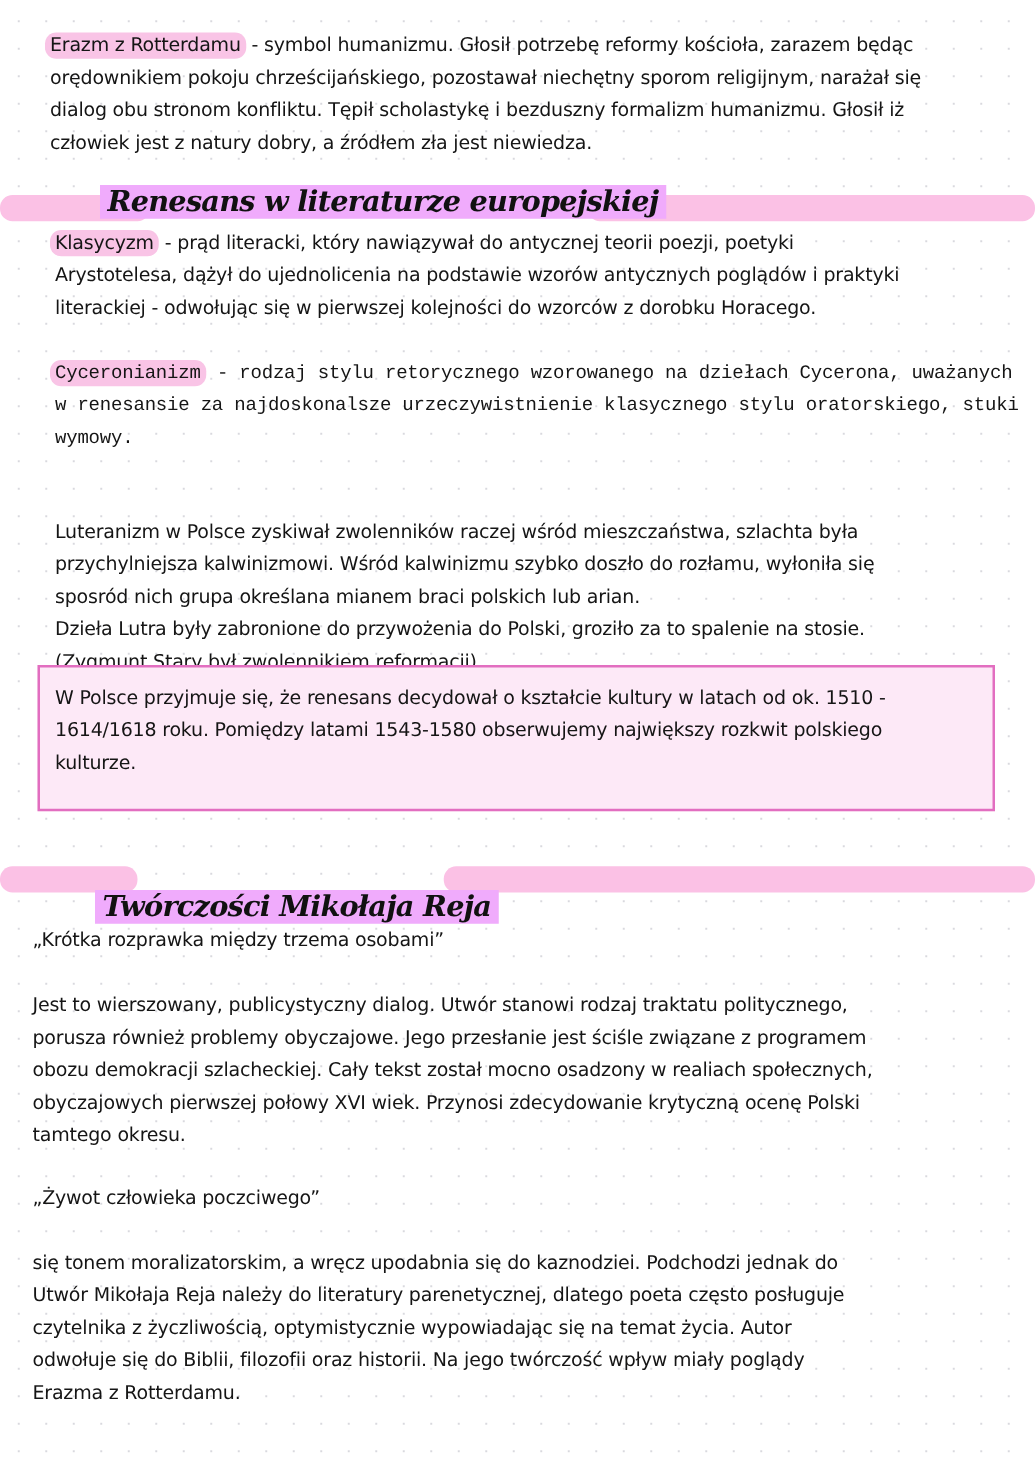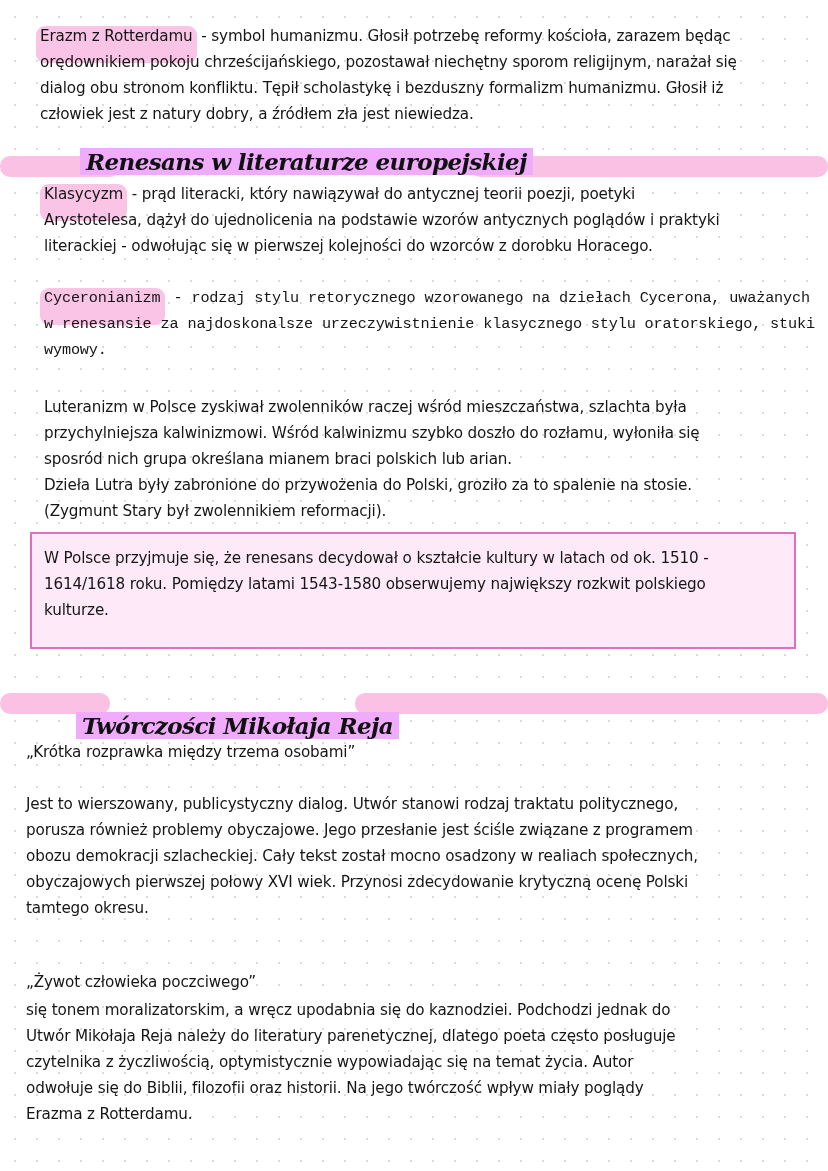--- a/index.html
+++ b/index.html
@@ -16,21 +16,21 @@
     position: absolute;
     font-size: 15.2px;
     line-height: 26px;
     letter-spacing: -0.15px;
     white-space: nowrap;
   }
   .para .line { display: block; }
   .hl {
     background: #f9c4e6;
     border-radius: 9px;
-    padding: 1px 4px 18px 4px;
+    padding: 1px 4px 2px 4px;
     margin-left: -4px;
   }
   .band {
     position: absolute;
     height: 21px;
     background: #fbc1e5;
     border-radius: 10px;
   }
   .heading {
     position: absolute;
@@ -71,21 +71,21 @@
   <span class="line">Arystotelesa, dążył do ujednolicenia na podstawie wzorów antycznych poglądów i praktyki</span>
   <span class="line">literackiej - odwołując się w pierwszej kolejności do wzorców z dorobku Horacego.</span>
 </div>
 
 <div class="para" style="left:44px; top:285px;font-family:Liberation Mono, monospace;">
   <span class="line"><span class="hl">Cyceronianizm</span><span> - rodzaj stylu retorycznego wzorowanego na dziełach Cycerona, uważanych</span></span>
   <span class="line">w renesansie za najdoskonalsze urzeczywistnienie klasycznego stylu oratorskiego, stuki</span>
   <span class="line">wymowy.</span>
 </div>
 
-<div class="para" style="left:44px; top:394px;">
+<div class="para" style="left:44px; top:412px;">
   <span class="line">Luteranizm w Polsce zyskiwał zwolenników raczej wśród mieszczaństwa, szlachta była</span>
   <span class="line">przychylniejsza kalwinizmowi. Wśród kalwinizmu szybko doszło do rozłamu, wyłoniła się</span>
   <span class="line">sposród nich grupa określana mianem braci polskich lub arian.</span>
   <span class="line">Dzieła Lutra były zabronione do przywożenia do Polski, groziło za to spalenie na stosie.</span>
   <span class="line">(Zygmunt Stary był zwolennikiem reformacji).</span>
 </div>
 
 <div class="callout"></div>
 <div class="para" style="left:44px; top:545px;">
   <span class="line">W Polsce przyjmuje się, że renesans decydował o kształcie kultury w latach od ok. 1510 -</span>
@@ -99,20 +99,20 @@
 
 <div class="para" style="left:26px; top:739px;">„Krótka rozprawka między trzema osobami”</div>
 <div class="para" style="left:26px; top:791px;">
   <span class="line">Jest to wierszowany, publicystyczny dialog. Utwór stanowi rodzaj traktatu politycznego,</span>
   <span class="line">porusza również problemy obyczajowe. Jego przesłanie jest ściśle związane z programem</span>
   <span class="line">obozu demokracji szlacheckiej. Cały tekst został mocno osadzony w realiach społecznych,</span>
   <span class="line">obyczajowych pierwszej połowy XVI wiek. Przynosi zdecydowanie krytyczną ocenę Polski</span>
   <span class="line">tamtego okresu.</span>
 </div>
 
-<div class="para" style="left:26px; top:945px;margin-top:24px;">„Żywot człowieka poczciwego”</div>
+<div class="para" style="left:26px; top:945px;">„Żywot człowieka poczciwego”</div>
 <div class="para" style="left:26px; top:997px;">
   <span class="line">się tonem moralizatorskim, a wręcz upodabnia się do kaznodziei. Podchodzi jednak do</span>
   <span class="line">Utwór Mikołaja Reja należy do literatury parenetycznej, dlatego poeta często posługuje</span>
   <span class="line">czytelnika z życzliwością, optymistycznie wypowiadając się na temat życia. Autor</span>
   <span class="line">odwołuje się do Biblii, filozofii oraz historii. Na jego twórczość wpływ miały poglądy</span>
   <span class="line">Erazma z Rotterdamu.</span>
 </div>
 
 </body></html>

